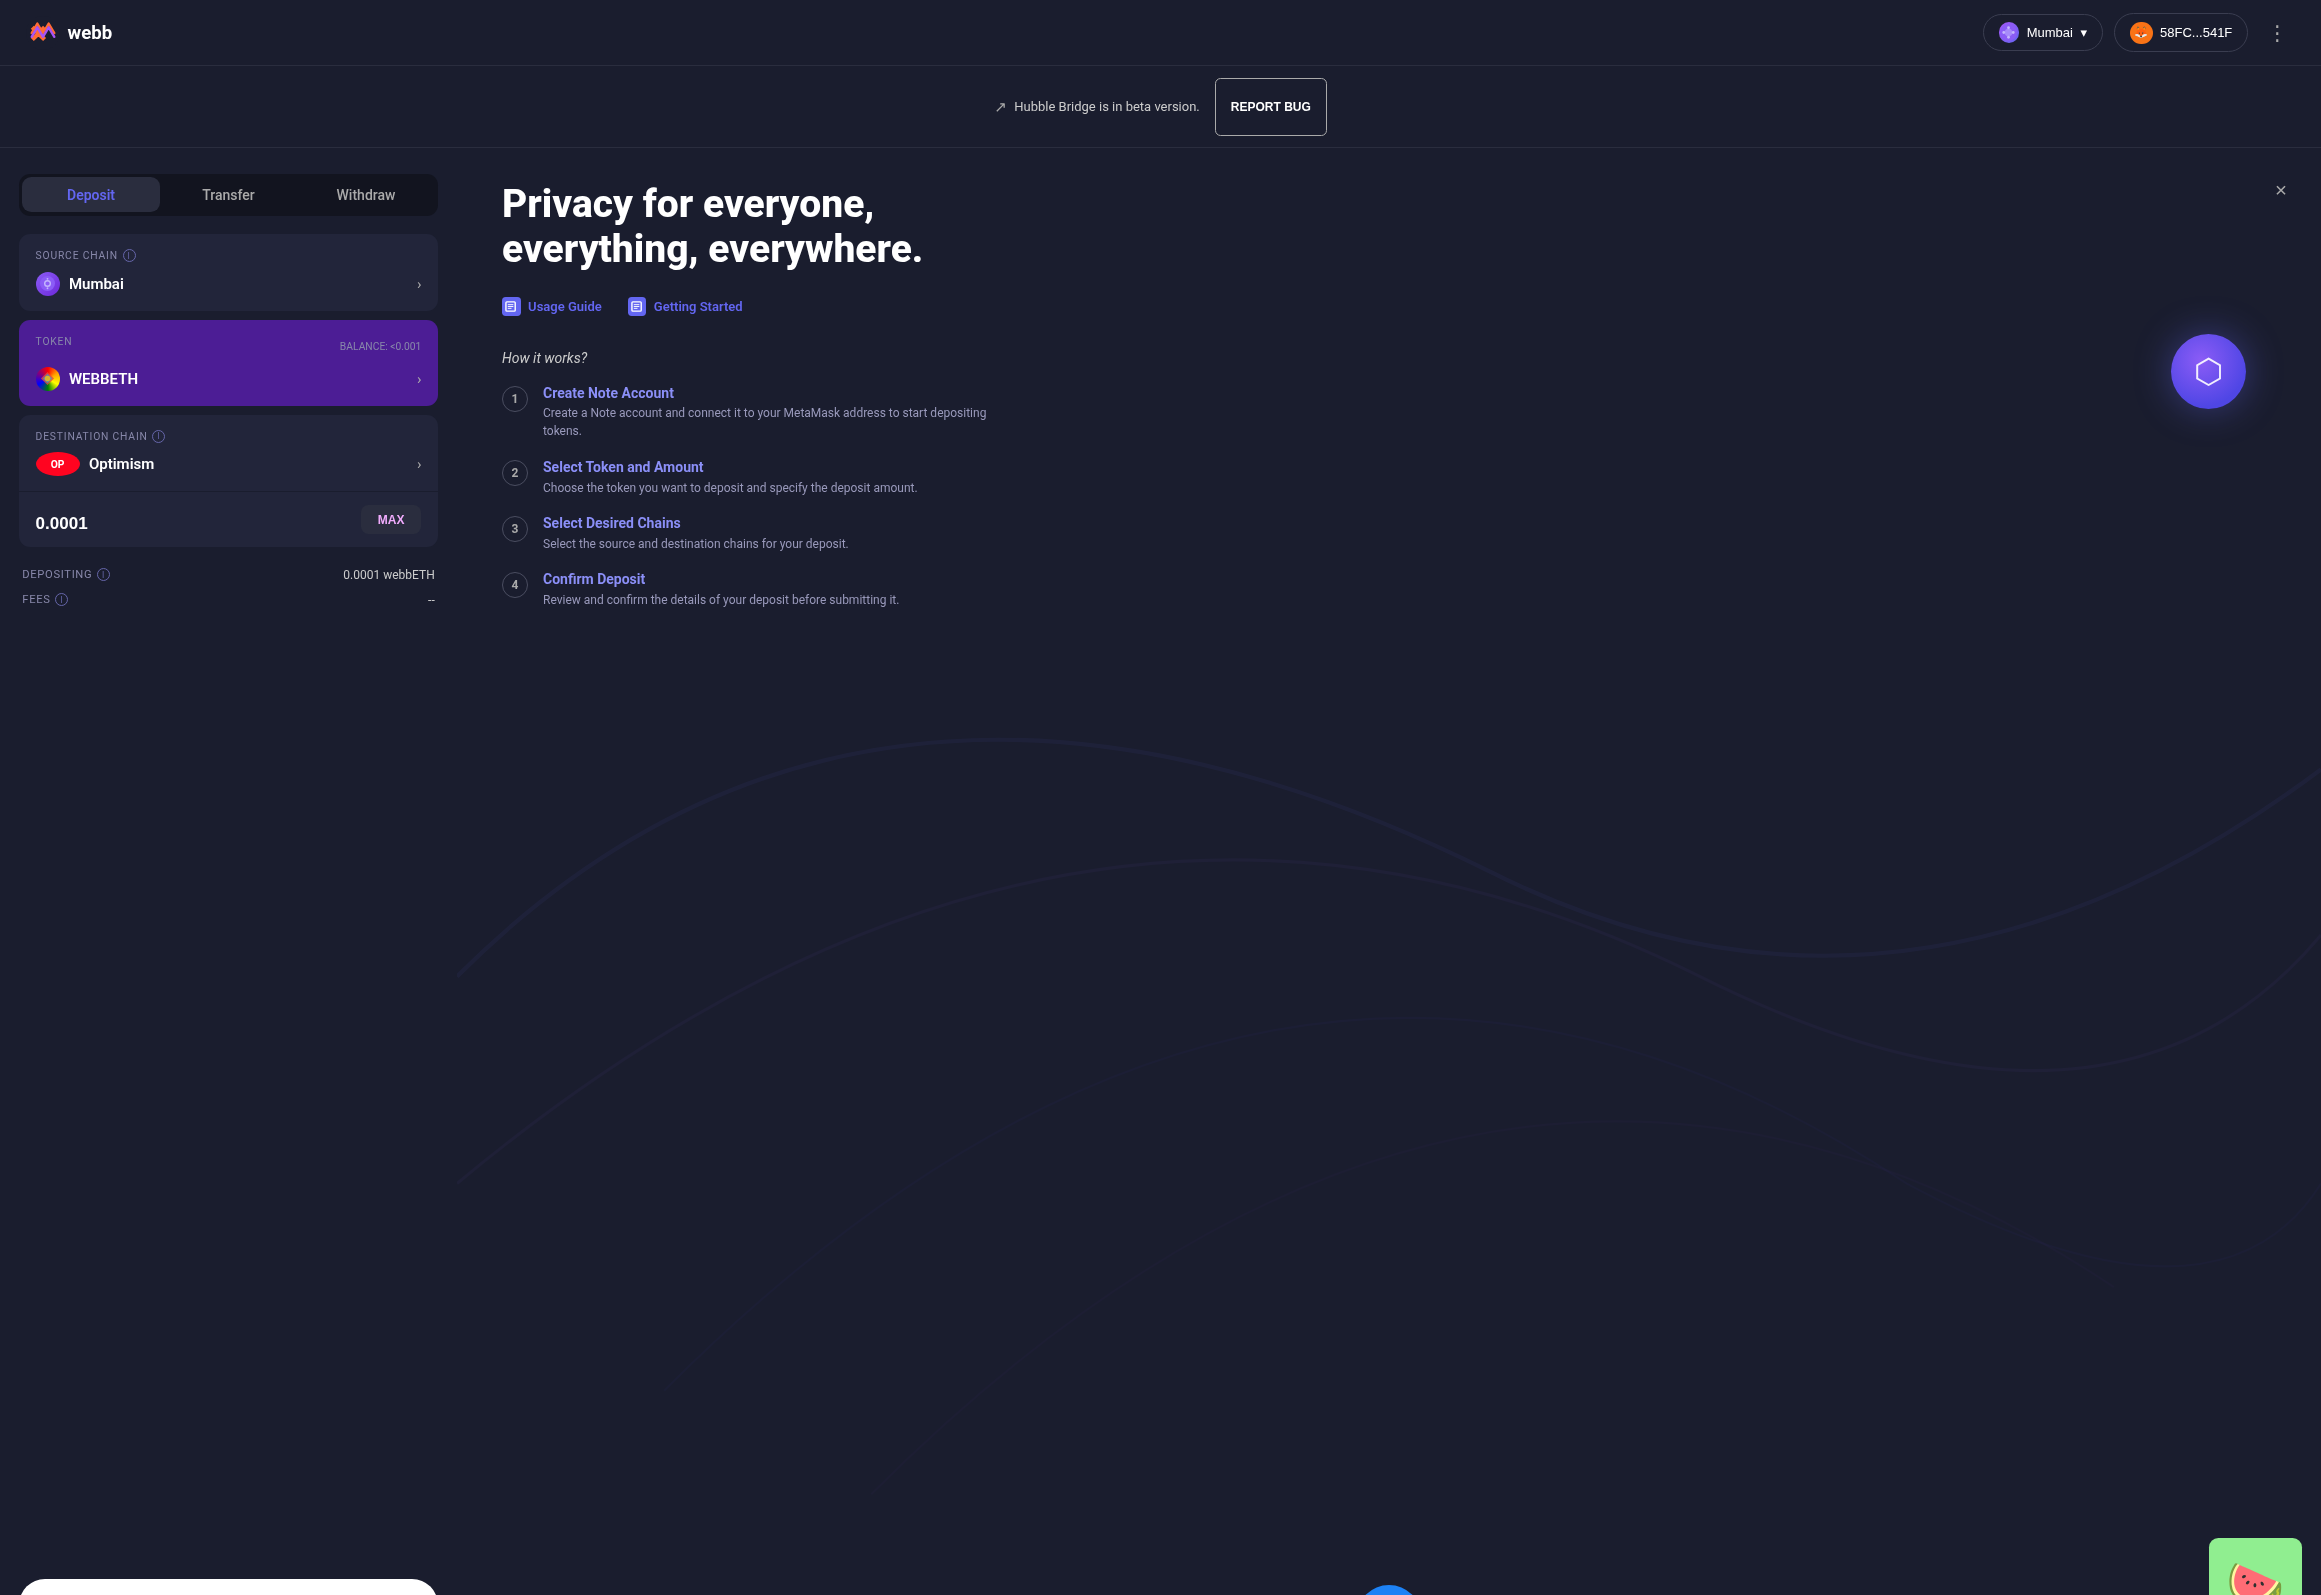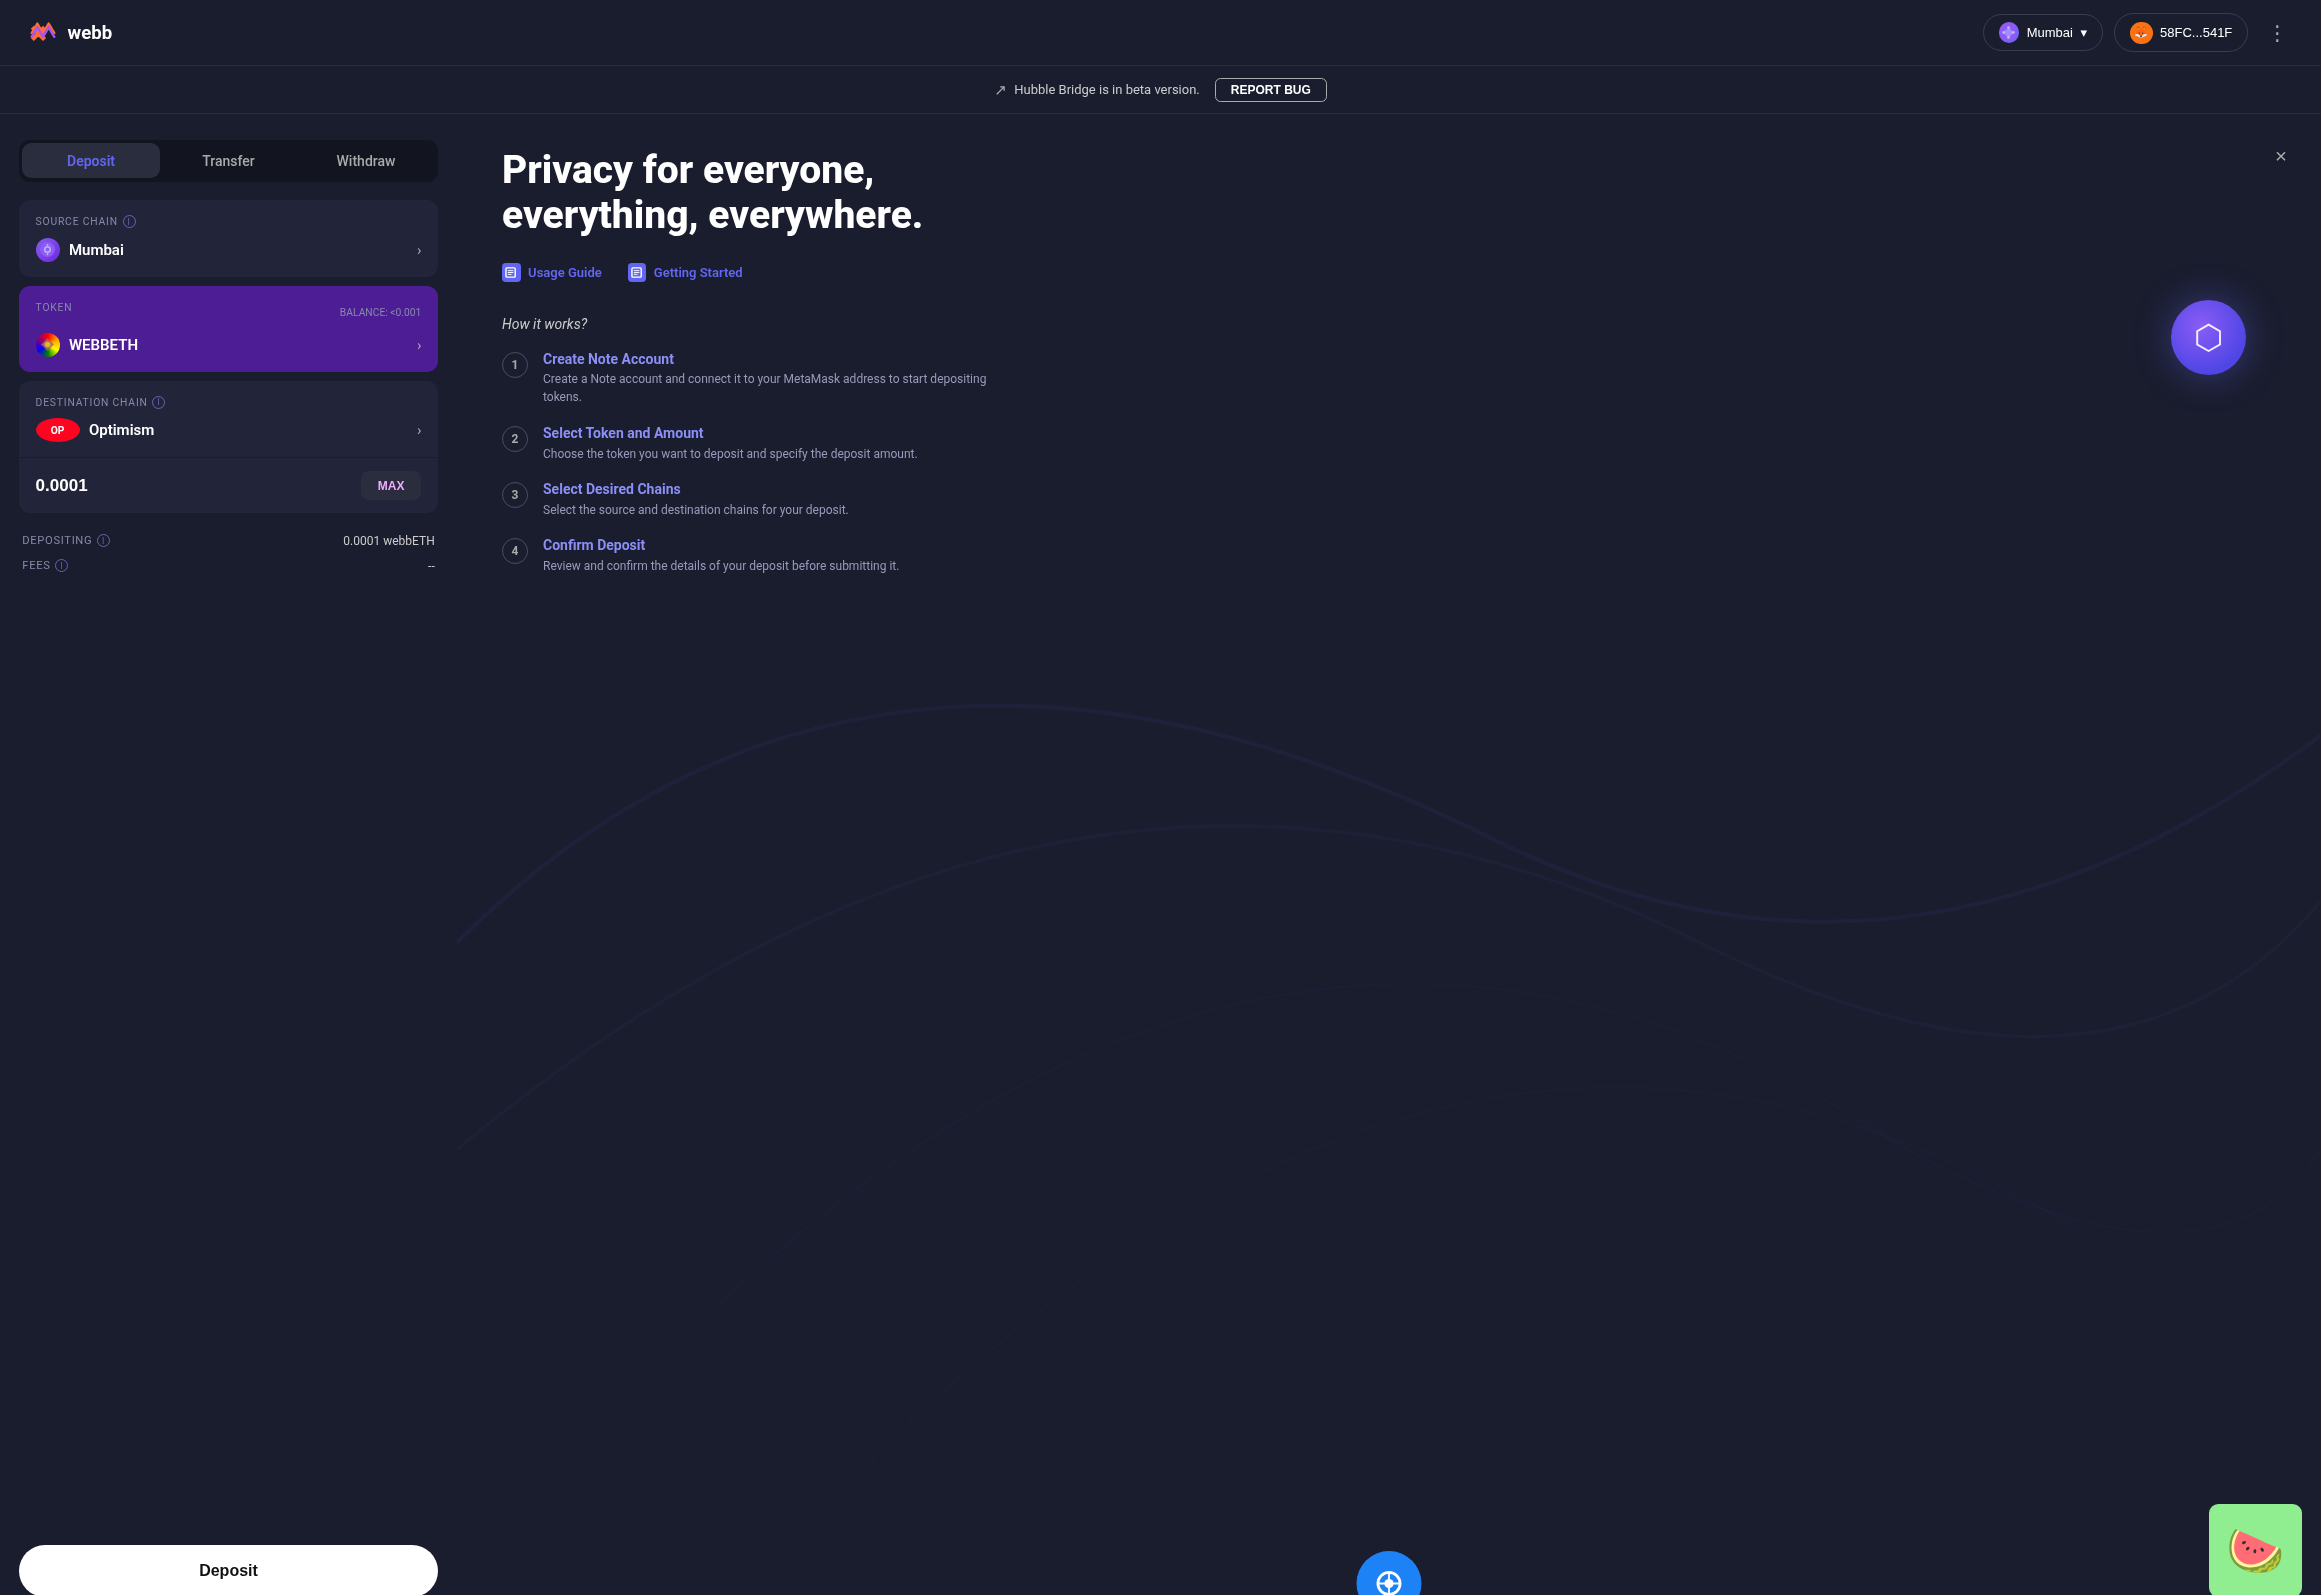--- a/index.html
+++ b/index.html
@@ -105,21 +105,21 @@
       align-items: center;
       gap: 7.5px;
       font-size: 13px;
       color: #ccc;
     }
     .beta-chart-icon {
       color: #aaa;
       font-size: 15px;
     }
     .report-bug-btn {
-      padding: 4px 15px;
+      padding: 21px 15px;
       border: 1.4px solid #aaa;
       border-radius: 5.6px;
       background: transparent;
       color: #fff;
       font-size: 12px;
       cursor: pointer;
       font-weight: 600;
     }
 
     
@@ -225,21 +225,21 @@
       overflow: hidden;
     }
     .dest-chain-row {
       padding: 15px 17px;
       cursor: pointer;
       border-bottom: 0.9px solid #1a1d2e;
     }
     .amount-row {
       padding: 13px 17px;
       display: flex;
-      align-items: center;
+      align-items: flex-end;
       justify-content: space-between;
     }
     .amount-input {
       font-size: 17px;
       font-weight: 600;
       color: #fff;
       background: transparent;
       border: none;
       outline: none;
       width: 186px;

